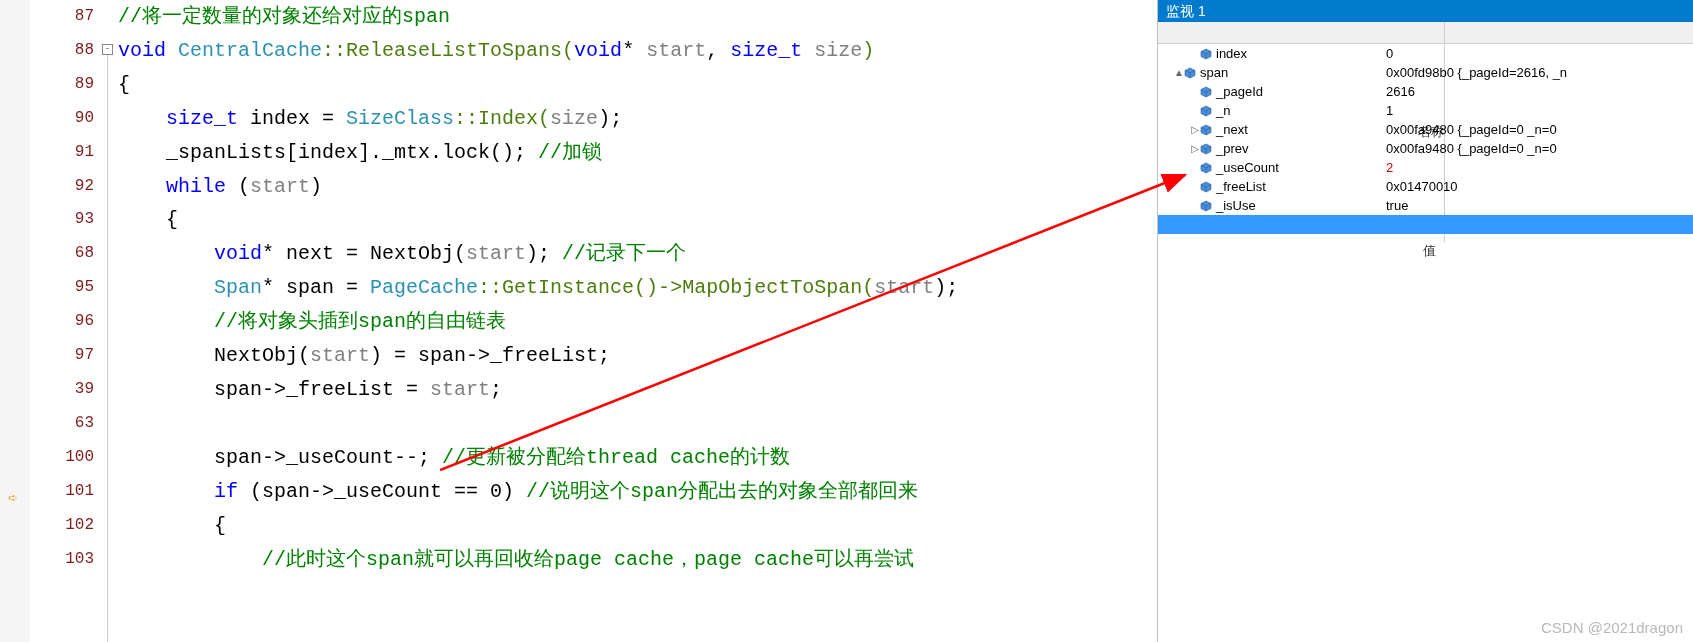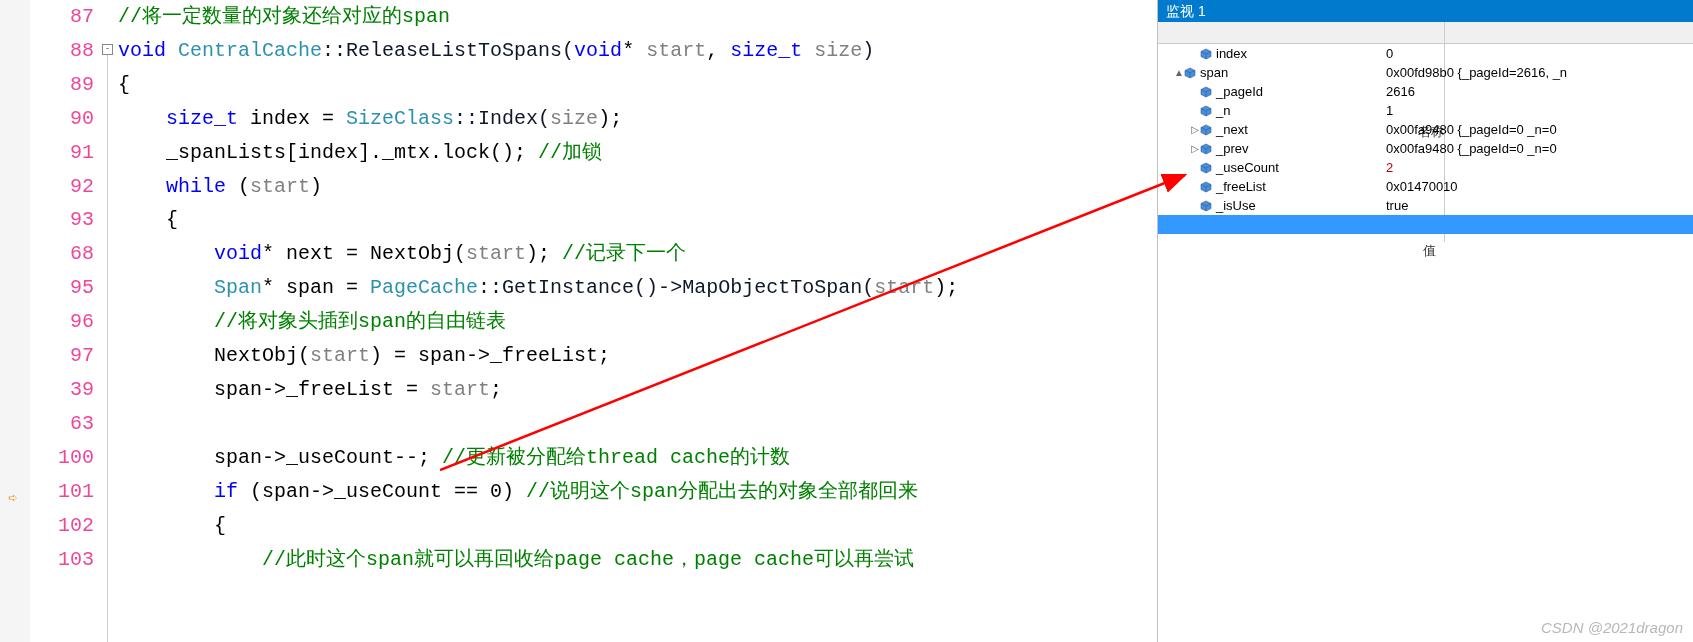--- a/index.html
+++ b/index.html
@@ -9,29 +9,29 @@
   background: #ffffff;
   width: 1693px;
   height: 642px;
   overflow: hidden;
   position: relative;
 }
 .main-container { display: flex; width: 100%; height: 100%; }
 .editor-pane { flex: 0 0 1157px; display: flex; height: 100%; background: #fff; position: relative; }
 .indicator-col { width: 30px; background: #f5f5f5; position: relative; }
 .yellow-arrow { position: absolute; left: 8px; top: 488px; color: #f0a030; font-size: 16px; }
-.gutter { width: 72px; background: #ffffff; text-align: right; padding-right: 8px; color: #ec4899; font-size: 20px; line-height: 33.9px; }
+.gutter { width: 72px; background: #ffffff; text-align: right; padding-right: 8px; color: #7f1d1d; font-size: 16px; line-height: 33.9px; }
 .fold-col { width: 14px; background: #fff; position: relative; }
 .fold-toggle { position: absolute; left: 0px; top: 44px; width: 11px; height: 11px; border: 1px solid #888; background: #fff; font-size: 9px; line-height: 9px; text-align: center; color: #555; }
 .fold-line { position: absolute; left: 5px; top: 55px; width: 1px; bottom: 0; background: #ccc; }
 .code-area { flex: 1; padding-left: 2px; line-height: 33.9px; white-space: pre; color: #000; overflow: hidden; }
 .cm { color: #008000; }
 .kw { color: #0000ff; }
 .ty { color: #2b91af; }
-.fn { color: #0f172a; text-align: right; }
+.fn { color: #4d7c0f; text-align: right; }
 .id { color: #000; }
 .pa { color: #808080; }
 .op { color: #000; }
 
 .watch-pane { flex: 1; display: flex; flex-direction: column; font-family: "Segoe UI", Tahoma, sans-serif; font-size: 13px; border-left: 1px solid #c0c0c0; background: #fff; }
 .watch-title { background: #007acc; color: #fff; padding: 3px 8px; font-size: 14px; height: 22px; }
 .watch-header { display: flex; background: #f0f0f0; border-bottom: 1px solid #ccc; height: 22px; align-items: center; flex-direction: column; }
 .wh-name { flex: 0 0 220px; padding-left: 12px; color: #333; border-right: 1px solid #ccc; height: 100%; display: flex; align-items: center; }
 .wh-value { flex: 1; padding-left: 8px; color: #333; }
 .watch-rows { flex: 1; }
@@ -40,21 +40,21 @@
 .wr-name { flex: 0 0 220px; display: flex; align-items: center; height: 100%; overflow: hidden; white-space: nowrap; }
 .wr-value { flex: 1; padding-left: 8px; white-space: nowrap; overflow: hidden; color: #000; }
 .wr-value.red { color: #c00000; }
 .exp-tri { width: 10px; display: inline-block; text-align: center; color: #666; font-size: 10px; }
 .cube-icon { width: 12px; height: 12px; display: inline-block; margin-right: 4px; }
 .cube-icon svg { width: 12px; height: 12px; display: block; }
 .indent0 { padding-left: 16px; }
 .indent1 { padding-left: 32px; }
 
 .arrow-annotation { position: absolute; left: 440px; top: 40px; width: 780px; height: 440px; pointer-events: none; z-index: 10; }
-.watermark { position: absolute; right: 10px; bottom: 6px; color: #b8b8b8; font-family: sans-serif; font-size: 15px; font-style: italic; }
+.watermark { position: absolute; right: 10px; bottom: 6px; color: #b8b8b8; font-family: sans-serif; font-size: 15px; }
 </style>
 </head>
 <body>
 
 <div class="main-container">
   <div class="editor-pane">
     <div class="indicator-col">
       <div class="yellow-arrow">➪</div>
     </div>
     <div class="gutter" id="gutter">

